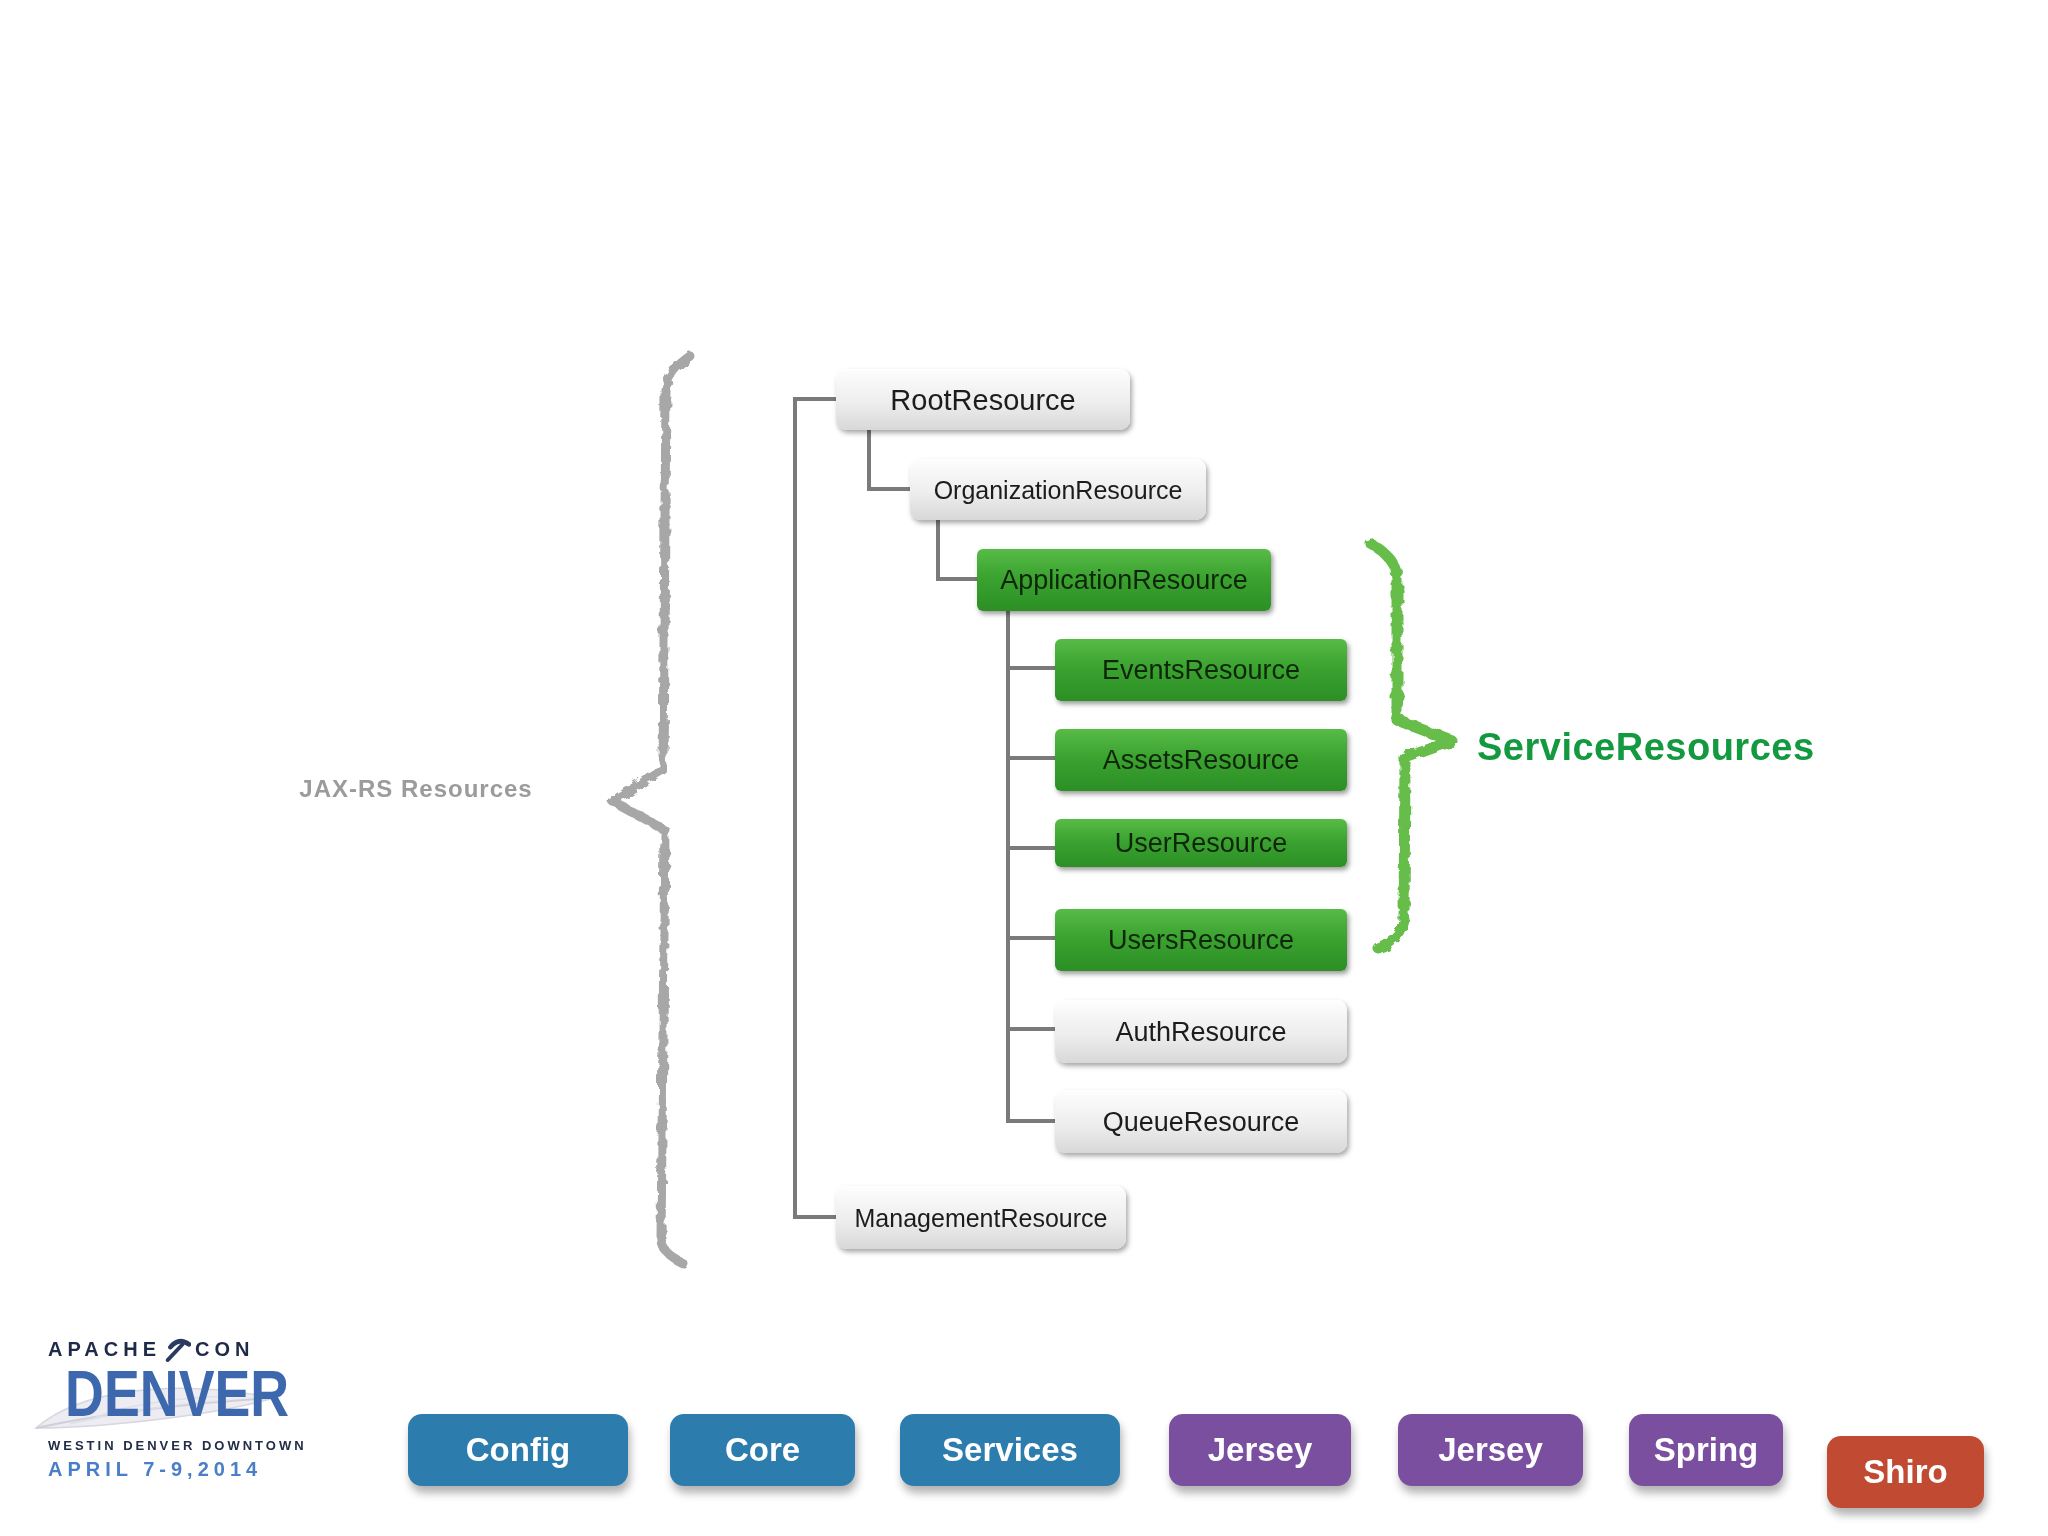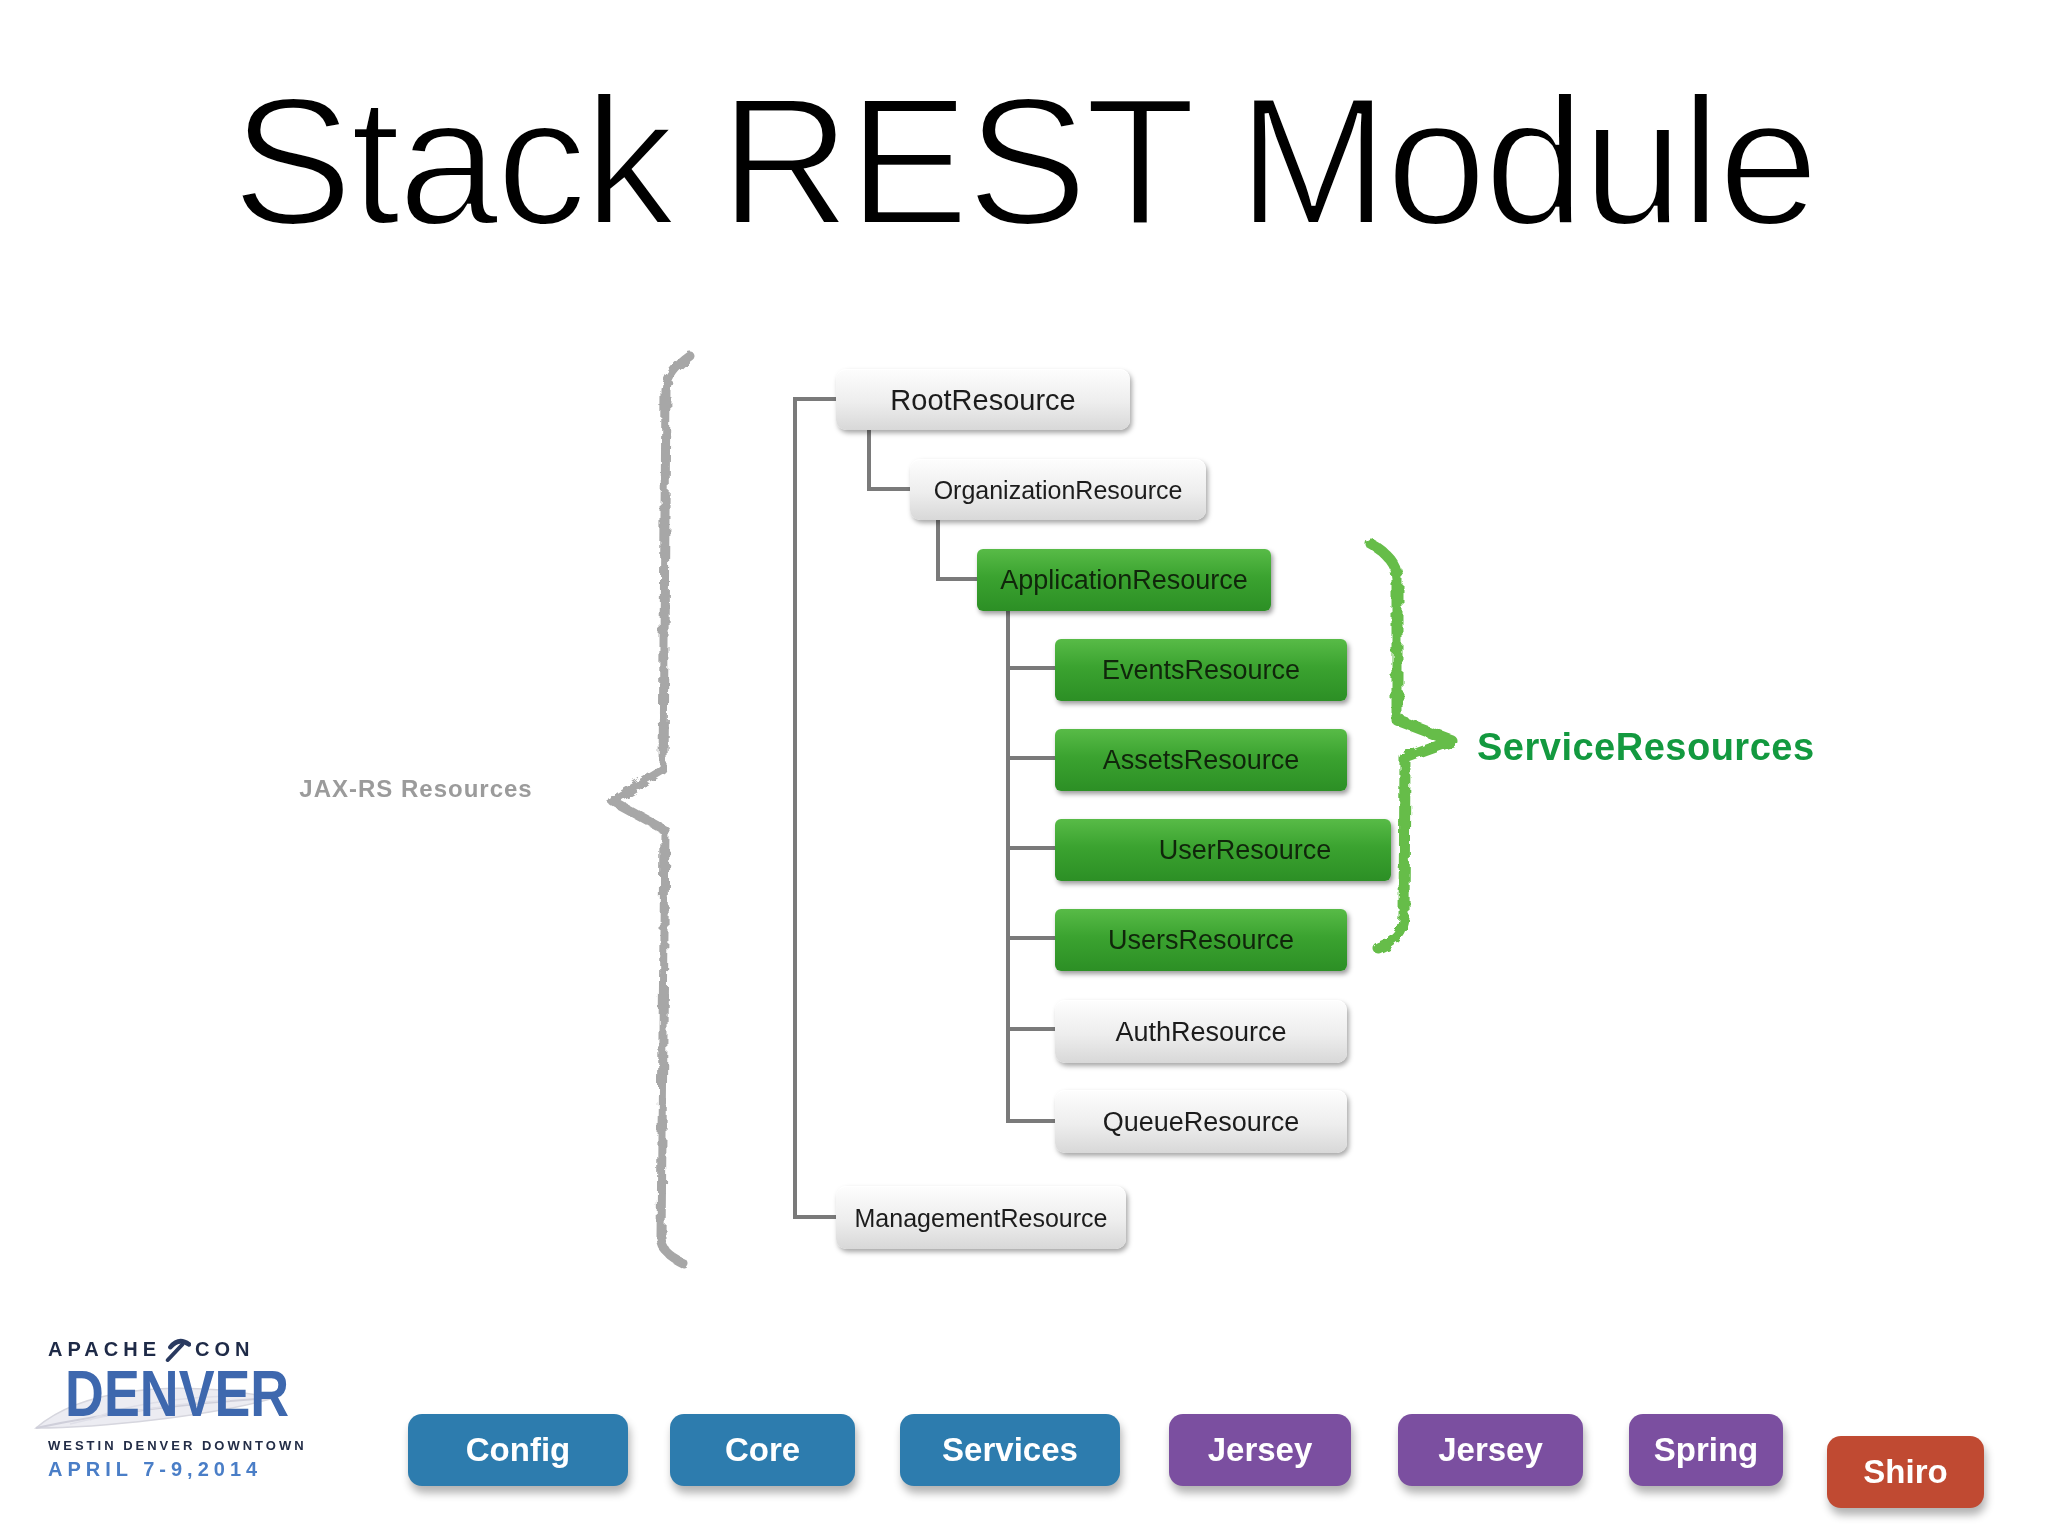--- a/index.html
+++ b/index.html
@@ -16,21 +16,21 @@
         font-size:27px;color:#1c1c1c;border-radius:10px;z-index:3;}
   .node.gray{background:linear-gradient(180deg,#fdfdfd 0%,#ededed 55%,#d8d8d8 100%);
              box-shadow:2px 3px 5px rgba(0,0,0,.35);border-top:1px solid #ffffff;}
   .node.green{background:linear-gradient(180deg,#58bb47 0%,#3ba330 45%,#2c8f25 100%);
               color:#10260b;border-radius:6px;box-shadow:2px 3px 5px rgba(0,0,0,.4);}
   .n-root  {left:836px; top:369px; width:294px;height:60px;font-size:29px;}
   .n-org   {left:910px; top:459px; width:296px;height:60px;font-size:25px;}
   .n-app   {left:977px; top:549px; width:294px;height:62px;}
   .n-events{left:1055px;top:639px; width:292px;height:62px;}
   .n-assets{left:1055px;top:729px; width:292px;height:62px;}
-  .n-user  {left:1055px;top:819px; width:292px;height:62px;padding-left:44px;}
+  .n-user  {left:1055px;top:819px; width:292px;height:48px;}
   .n-users {left:1055px;top:909px; width:292px;height:62px;}
   .n-auth  {left:1055px;top:1000px;width:292px;height:62px;}
   .n-queue {left:1055px;top:1090px;width:292px;height:62px;}
   .n-mgmt  {left:836px; top:1186px;width:290px;height:62px;font-size:25px;}
 
   
   .cline{position:absolute;background:#7a7a7a;z-index:1;}
 
   
   .jaxrs-label{position:absolute;left:230px;top:775px;width:372px;text-align:center;
@@ -63,21 +63,20 @@
               color:#232d47;margin-top:12px;white-space:nowrap;}
   .logo-dates{position:relative;z-index:2;font-weight:bold;font-size:20px;letter-spacing:5px;
               color:#4a7ec7;margin-top:5px;white-space:nowrap;}
   .feather{position:absolute;left:-18px;top:40px;width:252px;height:64px;z-index:1;}
 </style>
 </head>
 <body>
 
 <div class="stage">
 
-  <div class="title">Stack REST Module</div>
 
   <div class="cline" style="left:793px;top:397px;width:4px;height:822px;"></div>
   <div class="cline" style="left:793px;top:397px;width:43px;height:4px;"></div>
   <div class="cline" style="left:793px;top:1215px;width:43px;height:4px;"></div>
   <div class="cline" style="left:867px;top:429px;width:4px;height:62px;"></div>
   <div class="cline" style="left:867px;top:487px;width:43px;height:4px;"></div>
   <div class="cline" style="left:936px;top:519px;width:4px;height:62px;"></div>
   <div class="cline" style="left:936px;top:577px;width:41px;height:4px;"></div>
   <div class="cline" style="left:1006px;top:611px;width:4px;height:512px;"></div>
   <div class="cline" style="left:1006px;top:666px;width:49px;height:4px;"></div>

